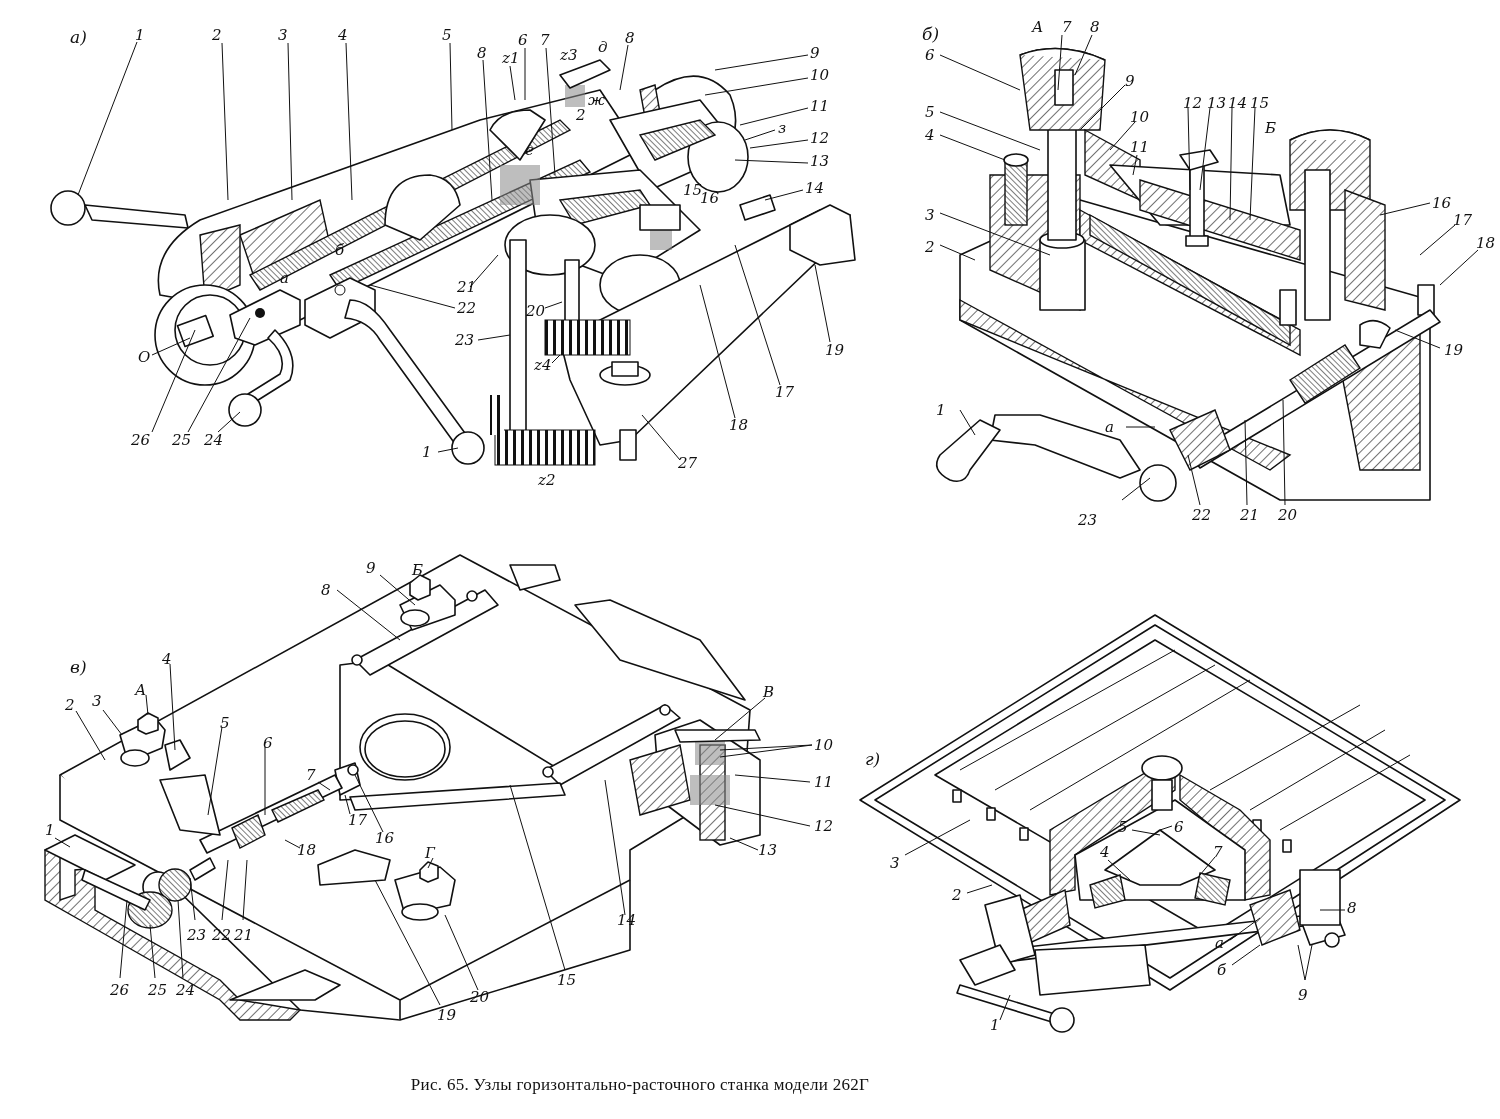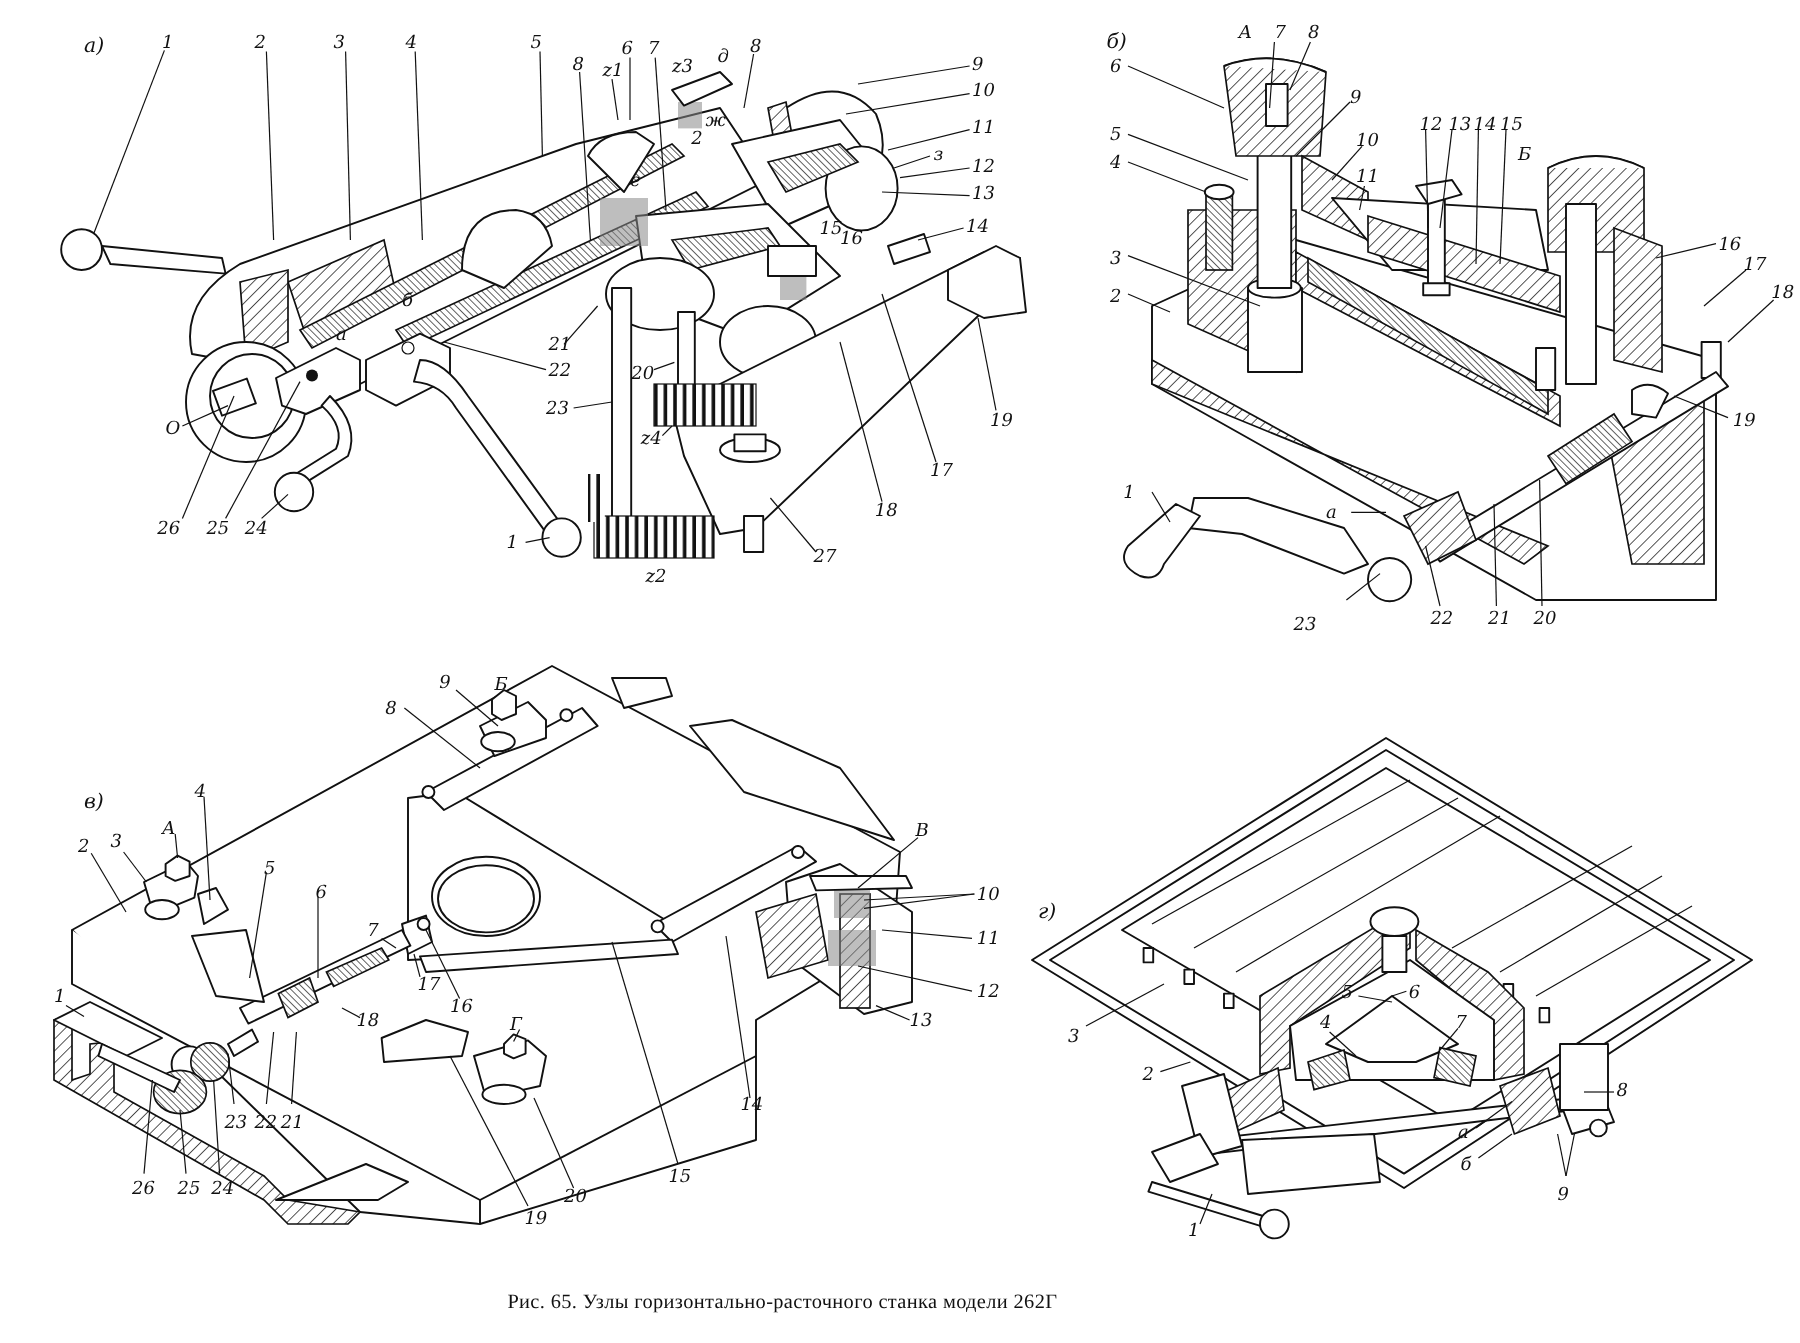--- a/index.html
+++ b/index.html
@@ -7,21 +7,21 @@
          font-family: "DejaVu Serif", serif; color: #111; }
   svg.fig { position: absolute; left: 0; top: 0; }
   .thin { stroke: #111; stroke-width: 1; fill: none; }
   .body { stroke: #111; stroke-width: 1.6; fill: #fff; stroke-linejoin: round; }
   .hatch { stroke: #111; stroke-width: 1.4; fill: url(#hatch); }
   .hatchd { stroke: #111; stroke-width: 1.4; fill: url(#hatchDense); }
   .shade { fill: #888; opacity: 0.55; }
   .leader { stroke: #111; stroke-width: 1; fill: none; }
   .lbl { font-family: "DejaVu Serif", serif; font-style: italic; font-size: 15px; fill: #111; }
   .sublbl { font-family: "DejaVu Serif", serif; font-style: italic; font-size: 17px; fill: #111; }
-  .caption { position: absolute; left: 12px; width: 1280px; top: 1075px; text-align: center;
+  .caption { position: absolute; left: 0; width: 1280px; top: 1075px; text-align: center;
              font-family: "Liberation Serif", serif; font-size: 17px; letter-spacing: 0.3px; }
 </style>
 </head>
 <body>
 
 <svg class="fig" width="1500" height="1119" viewBox="0 0 1500 1119">
   <defs>
     <pattern id="hatch" width="7" height="7" patternUnits="userSpaceOnUse" patternTransform="rotate(45)">
       <rect width="7" height="7" fill="#fff"></rect>
       <line x1="0" y1="0" x2="0" y2="7" stroke="#111" stroke-width="1.2"></line>

